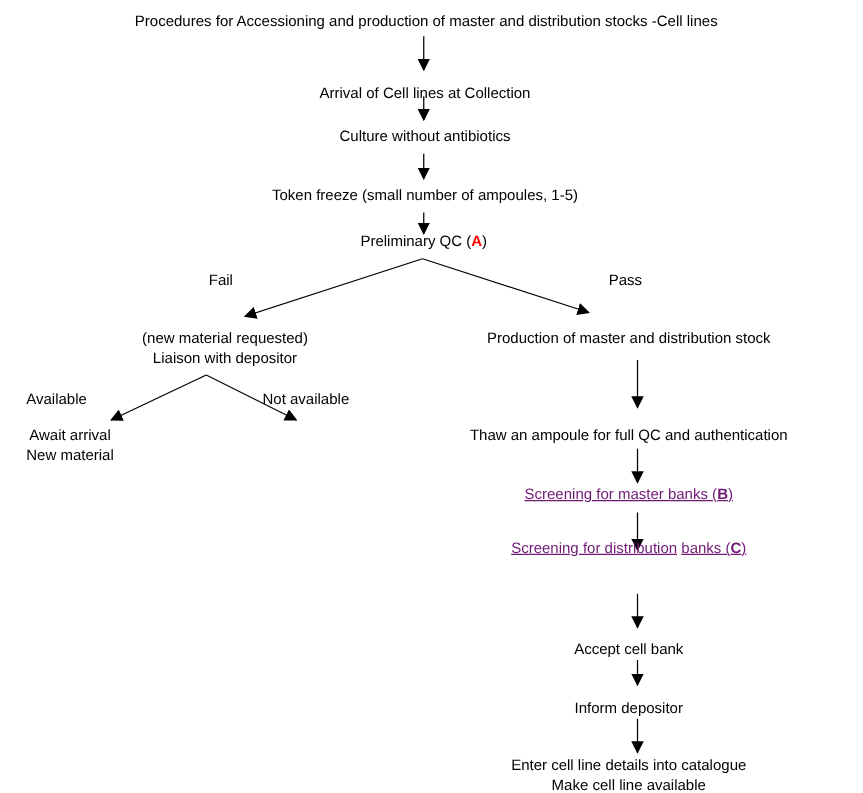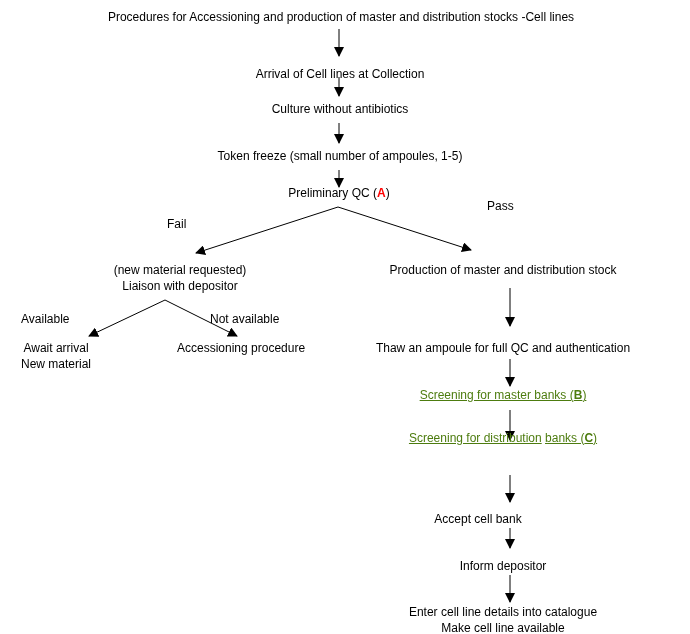--- a/index.html
+++ b/index.html
@@ -1,21 +1,21 @@
 <!DOCTYPE html>
 <html><head>
 <meta charset="utf-8">
 <style>
   html, body { margin: 0; padding: 0; background: #ffffff; }
   body { width: 690px; height: 634px; position: relative; overflow: hidden;
          font-family: "Liberation Sans", sans-serif; font-size: 12px; color: #000; }
   .t { position: absolute; white-space: nowrap; line-height: 16px; }
   .c { transform: translateX(-50%); text-align: center; }
   .red { color: #ff0000; font-weight: bold; }
-  a.link { color: #4d7c0f; text-decoration: underline; cursor: pointer; }
+  a.link { color: #701a75; text-decoration: underline; cursor: pointer; }
   svg#arrows { position: absolute; left: 0; top: 0; }
 </style>
 </head>
 <body>
 
 <svg id="arrows" width="690" height="634">
   <defs>
     <marker id="ah" markerWidth="10" markerHeight="10" refX="9" refY="5" orient="auto" markerUnits="userSpaceOnUse">
       <path d="M0,0 L10,5 L0,10 z" fill="#000"></path>
     </marker>
@@ -39,49 +39,48 @@
 <div class="t c" style="left:341px; top:9px;">Procedures for Accessioning and production of master and distribution stocks -Cell lines</div>
 <div class="t c" style="left:340px; top:66px;">Arrival of Cell lines at Collection</div>
 <div class="t c" style="left:340px; top:101px;">Culture without antibiotics</div>
 <div class="t c" style="left:340px; top:148px;">Token freeze (small number of ampoules, 1-5)</div>
 
 <div class="t c" style="left:339px; top:185px;">
   <span>Preliminary QC (</span><a class="red">A</a><span>)</span>
 </div>
 
 <div class="t" style="left:167px; top:216px;">Fail</div>
-<div class="t" style="left:487px; top:198px;text-align:right;">Pass</div>
+<div class="t" style="left:487px; top:216px;text-align:right;">Pass</div>
 
 <div class="t c" style="left:180px; top:262px;">
   <div>(new material requested)</div>
   <div>Liaison with depositor</div>
 </div>
 <div class="t c" style="left:503px; top:262px;">Production of master and distribution stock</div>
 
 <div class="t" style="left:21px; top:311px;">Available</div>
 <div class="t" style="left:210px; top:311px;">Not available</div>
 
 <div class="t" style="left:21px; top:340px;text-align:center;">
   <div>Await arrival</div>
   <div>New material</div>
 </div>
 <div class="t" style="left:177px; top:340px;">
-  <div>Accessioning procedure</div>
 </div>
 
 <div class="t c" style="left:503px; top:340px;">Thaw an ampoule for full QC and authentication</div>
 
 <div class="t c" style="left:503px; top:387px;">
   <a class="link">Screening for master banks (</a><a class="link red">B</a><a class="link">)</a>
 </div>
 
 <div class="t c" style="left:503px; top:430px;">
   <a class="link">Screening for distribution</a>
   <a class="link">banks (</a><a class="link red">C</a><a class="link">)</a>
 </div>
 
-<div class="t c" style="left:478px; top:511px;">Accept cell bank</div>
+<div class="t c" style="left:503px; top:511px;">Accept cell bank</div>
 <div class="t c" style="left:503px; top:558px;">Inform depositor</div>
 
 <div class="t c" style="left:503px; top:604px;">
   <div>Enter cell line details into catalogue</div>
   <div>Make cell line available</div>
 </div>
 
 </body></html>

